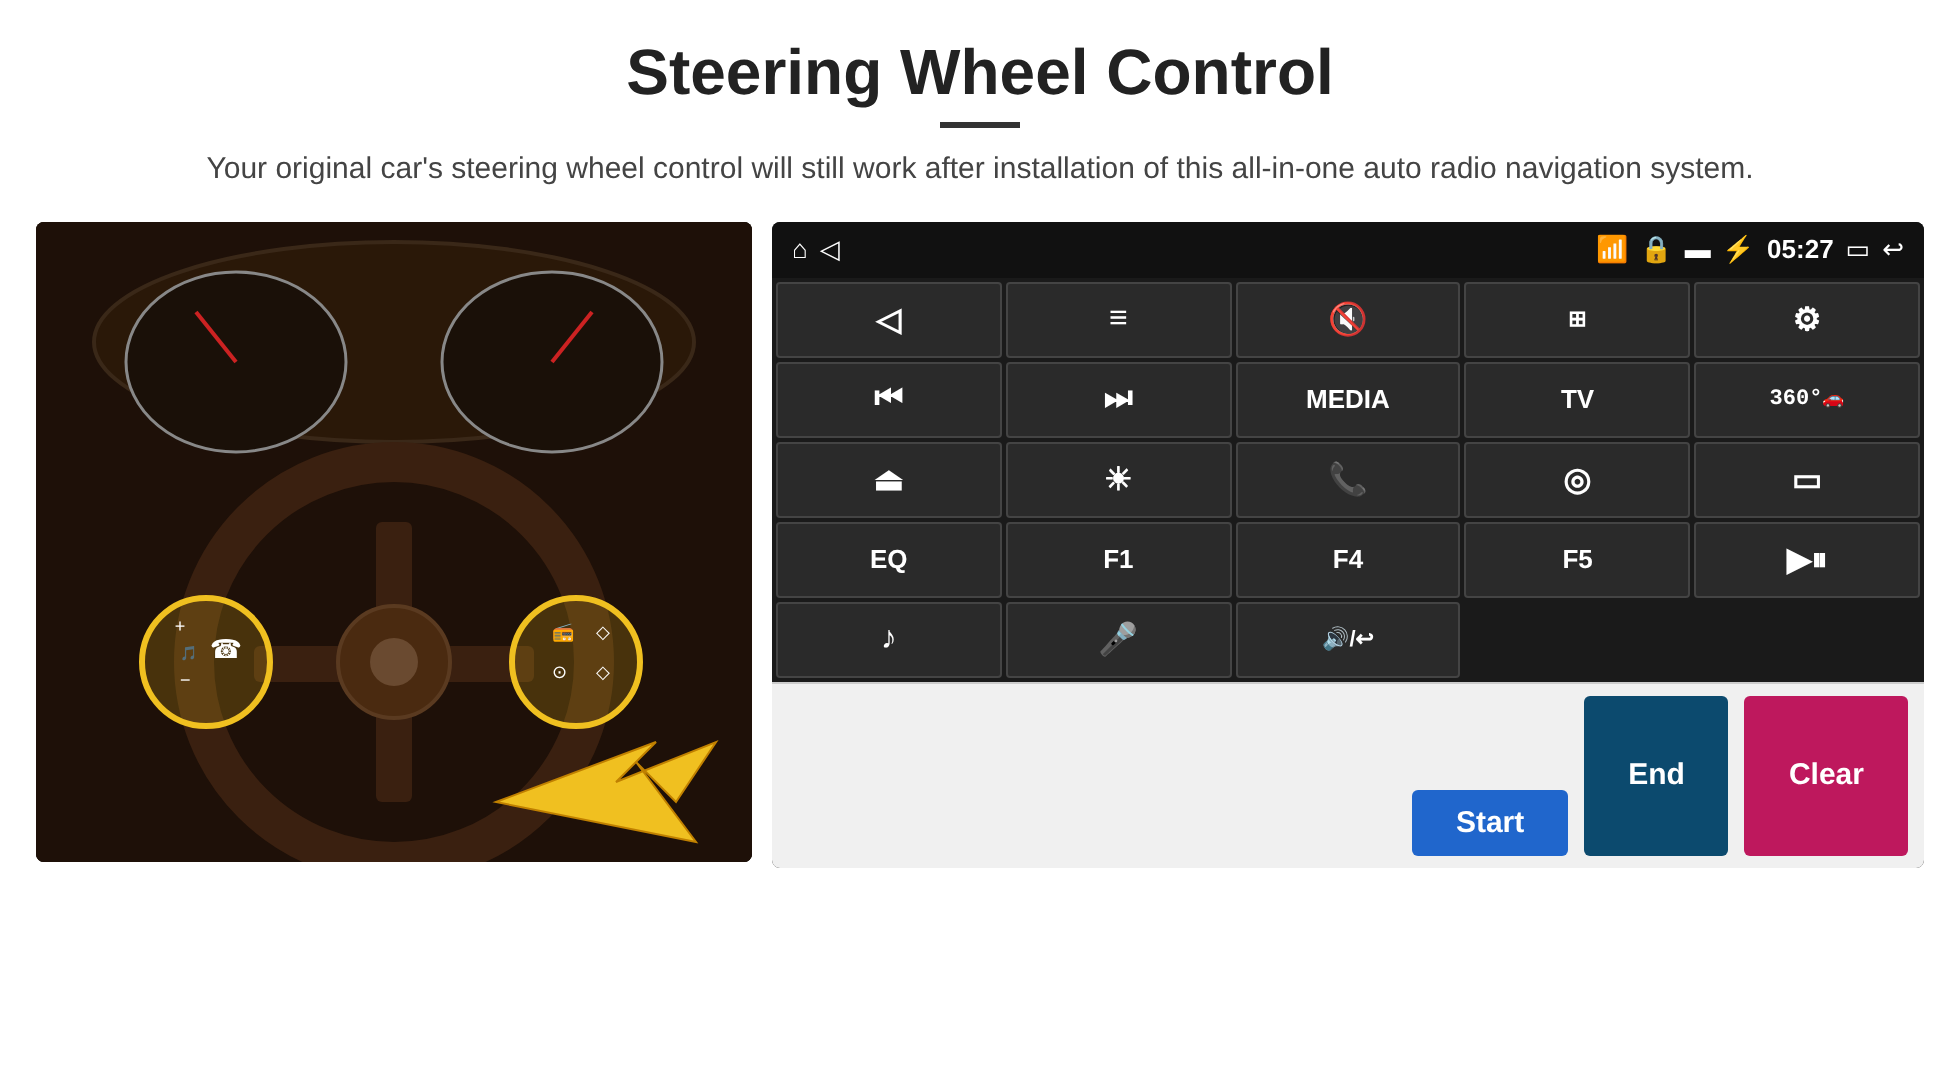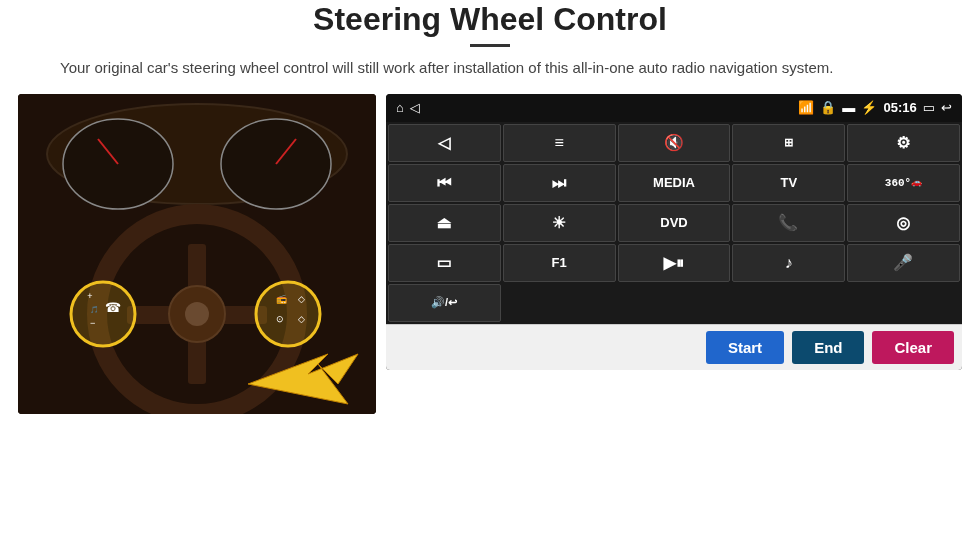--- a/index.html
+++ b/index.html
@@ -8,33 +8,33 @@
       height: 544px;
       font-family: Arial, sans-serif;
       background: #fff;
       overflow: hidden;
     }
 
     .page-title {
       text-align: center;
       font-size: 32px;
       font-weight: bold;
-      padding-top: 1px;
+      padding-top: 18px;
       color: #222;
     }
 
     .title-divider {
       width: 40px;
       height: 3px;
       background: #333;
       margin: 6px auto 10px;
     }
 
     .page-subtitle {
-      text-align: left;
+      text-align: center;
       font-size: 15px;
       color: #444;
       line-height: 1.5;
       padding: 0 60px;
       margin-bottom: 14px;
     }
 
     .content-row {
       display: flex;
       flex-direction: row;
@@ -137,20 +137,21 @@
       border: none;
       border-radius: 3px;
       font-size: 15px;
       font-weight: bold;
       cursor: pointer;
     }
 
     .btn-start {
       background: #2066cc;
       color: #fff;
+      margin-top: 47px;
     }
 
     .btn-end {
       background: #0c4a6e;
       color: #fff;
     }
 
     .btn-clear {
       background: #be185d;
       color: #fff;
@@ -212,21 +213,21 @@
     <div class="status-bar">
       <div class="status-bar-left">
         <span class="status-icon">⌂</span>
         <span class="status-icon">◁</span>
       </div>
       <div class="status-bar-right">
         <span class="status-icon">📶</span>
         <span class="status-icon">🔒</span>
         <span class="status-icon">▬</span>
         <span class="status-icon">⚡</span>
-        <span class="status-time">05:16</span>
+        <span class="status-time">05:27</span>
         <span class="status-icon">▭</span>
         <span class="status-icon">↩</span>
       </div>
     </div>
 
     <div class="button-grid">
 
       <div class="btn">
           <span class="btn-icon">◁</span>
         </div>
@@ -252,33 +253,35 @@
       <div class="btn">MEDIA</div>
       <div class="btn">TV</div>
 
       <div class="btn" style="font-size:11px;font-family:Liberation Mono, monospace;">360°<br><span style="font-size:9px;">🚗</span></div>
       <div class="btn">
           <span class="btn-icon">⏏</span>
         </div>
       <div class="btn">
           <span class="btn-icon">☀</span>
         </div>
-      <div class="btn">DVD</div>
 
       <div class="btn">
           <span class="btn-icon">📞</span>
         </div>
       <div class="btn">
           <span class="btn-icon">◎</span>
         </div>
       <div class="btn">
           <span class="btn-icon">▭</span>
         </div>
+      <div class="btn">EQ</div>
       <div class="btn">F1</div>
 
+      <div class="btn">F4</div>
+      <div class="btn">F5</div>
       <div class="btn">
           <span class="btn-icon">▶⏸</span>
         </div>
 
       <div class="btn">
           <span class="btn-icon">♪</span>
         </div>
       <div class="btn">
           <span class="btn-icon">🎤</span>
         </div>

